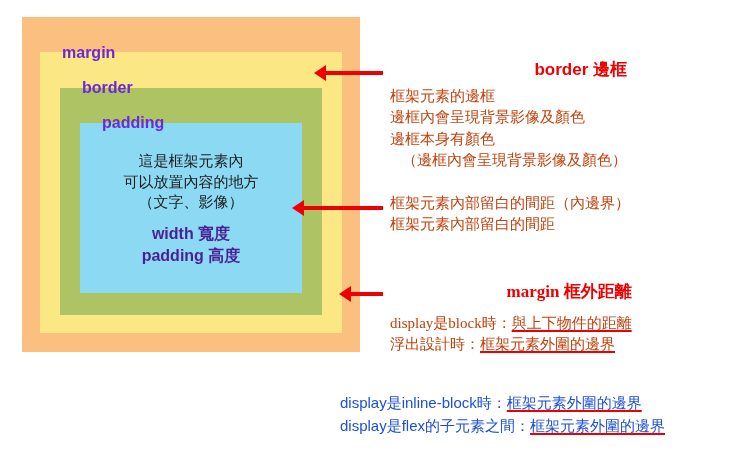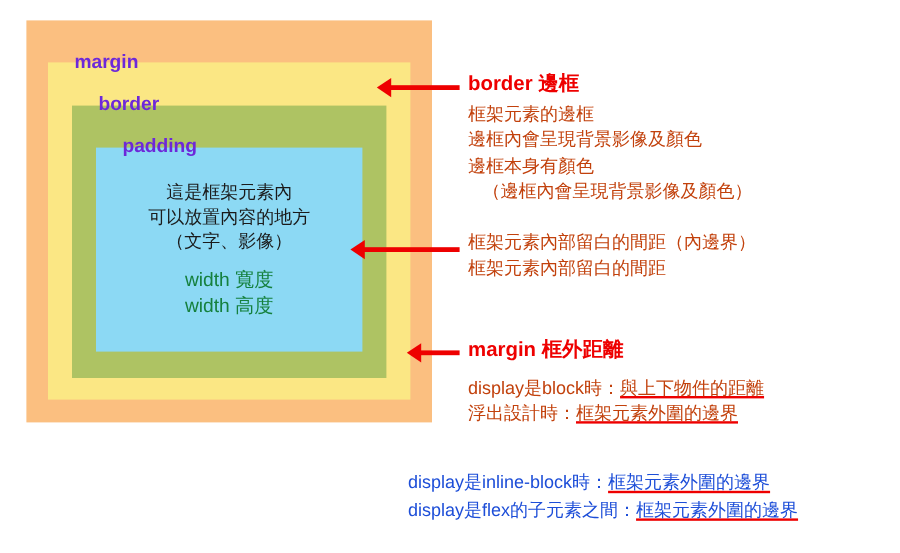--- a/index.html
+++ b/index.html
@@ -74,23 +74,23 @@
     left: 58px;
     top: 134px;
     width: 222px;
     text-align: center;
     line-height: 1.38;
     color: #1a1a1a;
     font-size: 15px;
   }
   .content-text .dim {
     margin-top: 10px;
-    font-weight: normal;
+    font-weight: bold;
     font-size: 16px;
-    color: #15803d;
+    color: #4c1d95;
   }
 
   
   .arrow {
     position: absolute;
     height: 4px;
     background: #ee0000;
   }
   .arrow::before {
     content: "";
@@ -111,38 +111,39 @@
   .annotation {
     position: absolute;
     left: 390px;
   }
   .ann-title {
     font-weight: bold;
     font-size: 17px;
     color: #ee0000;
     white-space: nowrap;
     margin: 0 0 4px 0;
+    text-align: right;
   }
   .ann-body {
     font-size: 15px;
     color: #c2410c;
     line-height: 1.42;
     white-space: nowrap;
   }
   .ann-body .indent { padding-left: 12px; display: block; }
   .u {
     text-decoration: underline;
     text-decoration-color: #ee0000;
     text-decoration-thickness: 2px;
     text-underline-offset: 2px;
   }
 
   #annotation-border  { top: 58px; }
   #annotation-padding { top: 192px; }
-  #annotation-margin  { top: 280px; }
+  #annotation-margin  { top: 280px; font-family: Liberation Serif, serif; }
 
   #footnotes {
     position: absolute;
     left: 340px;
     top: 392px;
     font-size: 15px;
     color: #1d4ed8;
     line-height: 1.5;
     white-space: nowrap;
   }
@@ -159,21 +160,21 @@
 
   <div class="box-label label-margin">margin</div>
   <div class="box-label label-border">border</div>
   <div class="box-label label-padding">padding</div>
 
   <div class="content-text">
     <div>這是框架元素內</div>
     <div>可以放置內容的地方</div>
     <div>（文字、影像）</div>
     <div class="dim">width 寬度</div>
-    <div class="dim" style="margin-top:0">width 高度</div>
+    <div class="dim" style="margin-top:0">padding 高度</div>
   </div>
 </div>
 
 <div class="arrow" id="arrow-border"></div>
 <div class="arrow" id="arrow-padding"></div>
 <div class="arrow" id="arrow-margin"></div>
 
 <div class="annotation" id="annotation-border">
   <p class="ann-title">border 邊框</p>
   <div class="ann-body">

